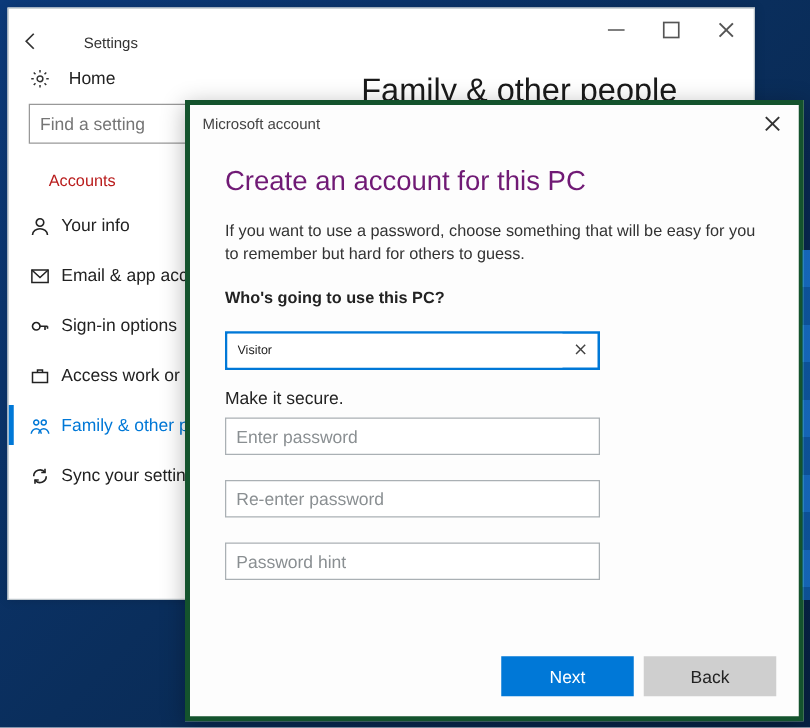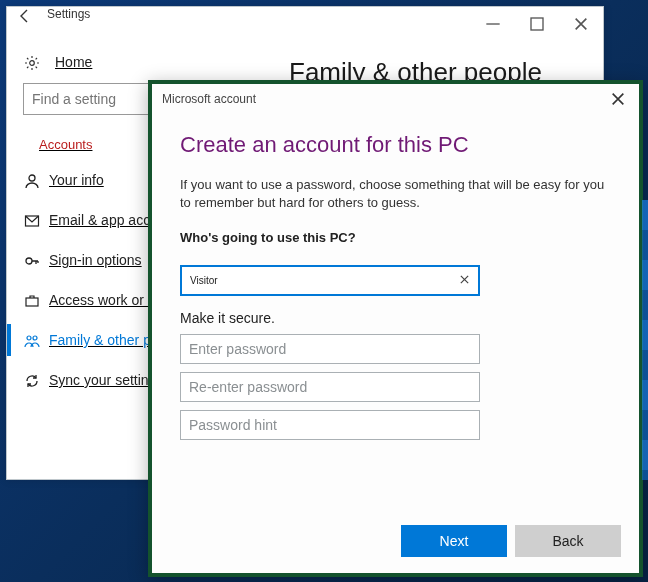--- a/index.html
+++ b/index.html
@@ -10,30 +10,31 @@
     position: absolute;
     left: 6px; top: 6px;
     width: 598px; height: 474px;
     background: #ffffff;
     border: 1px solid #bfc7cc;
     box-shadow: 0 0 8px rgba(0,0,0,0.15);
   }
   .settings-titlebar {
     height: 34px;
     display: flex;
-    align-items: flex-start;
+    align-items: flex-end;
     font-size: 12px;
     color: #333;
+    gap: 20px;
   }
   .settings-back { width: 36px; text-align: center; color: #333; font-size: 14px; }
   .settings-title { flex: 1; padding-left: 4px; }
   .win-controls { display: flex; height: 100%; }
   .win-btn { width: 44px; display: flex; align-items: center; justify-content: center; color: #555; font-size: 10px; }
   .settings-body { display: flex; height: calc(100% - 34px); }
-  .settings-left { width: 262px; padding: 0; text-decoration: underline; }
+  .settings-left { width: 262px; padding: 0; }
   .settings-right { flex: 1; padding: 0 20px; }
   .settings-right h1 { font-weight: 300; font-size: 26px; margin-top: 16px; color: #1a1a1a; }
 
   .home-row { display: flex; align-items: center; gap: 14px; height: 42px; padding: 0 16px; font-size: 14px; color: #222; }
   .home-row .icon { width: 18px; text-align: center; color: #333; }
   .search-wrap { padding: 0 16px 10px 16px; }
   .search-input {
     width: 100%;
     height: 32px;
     border: 1px solid #999;
@@ -89,21 +90,21 @@
     height: 100%; padding: 0 8px; font-size: 10px; color: #222;
   }
   .username-clear {
     width: 28px; text-align: center; font-size: 13px; color: #444; cursor: default;
   }
   .secure-lbl { font-weight: 400; font-size: 14px; margin: 14px 0 8px; }
   .plain-input {
     width: 300px; height: 30px;
     border: 1px solid #aab0b4;
     padding: 0 8px; font-size: 14px; color: #222;
-    display: block; margin-bottom: 8px;
+    display: block; margin-bottom: 20px;
     background: #fff;
   }
   .plain-input::placeholder { color: #8a8f92; }
 
   .ms-footer {
     display: flex; justify-content: flex-end; gap: 8px;
     padding: 12px 18px 16px 18px;
   }
   .btn {
     width: 106px; height: 32px;

